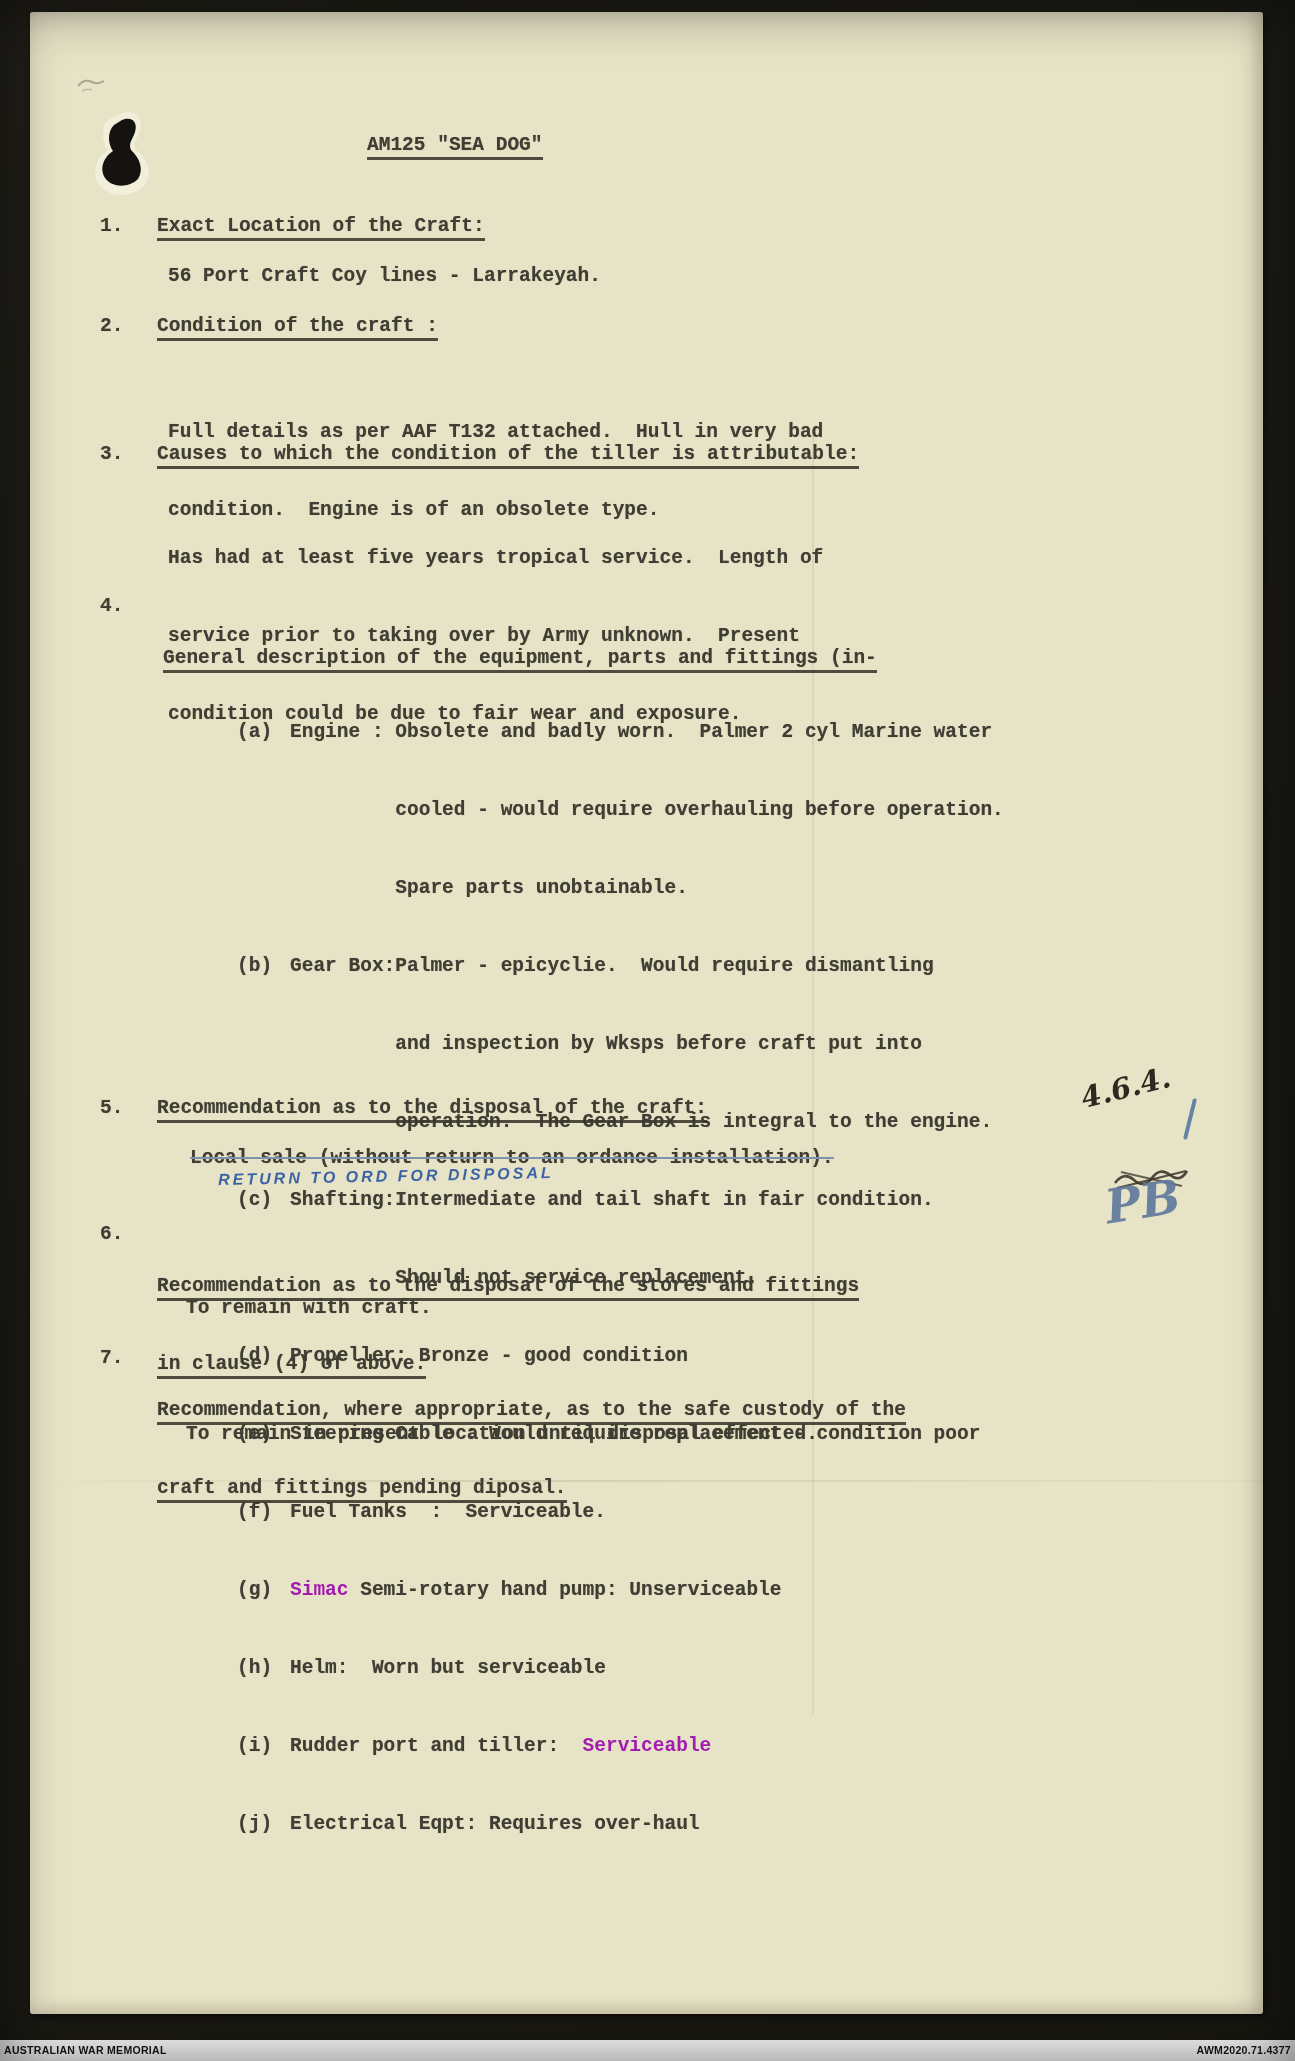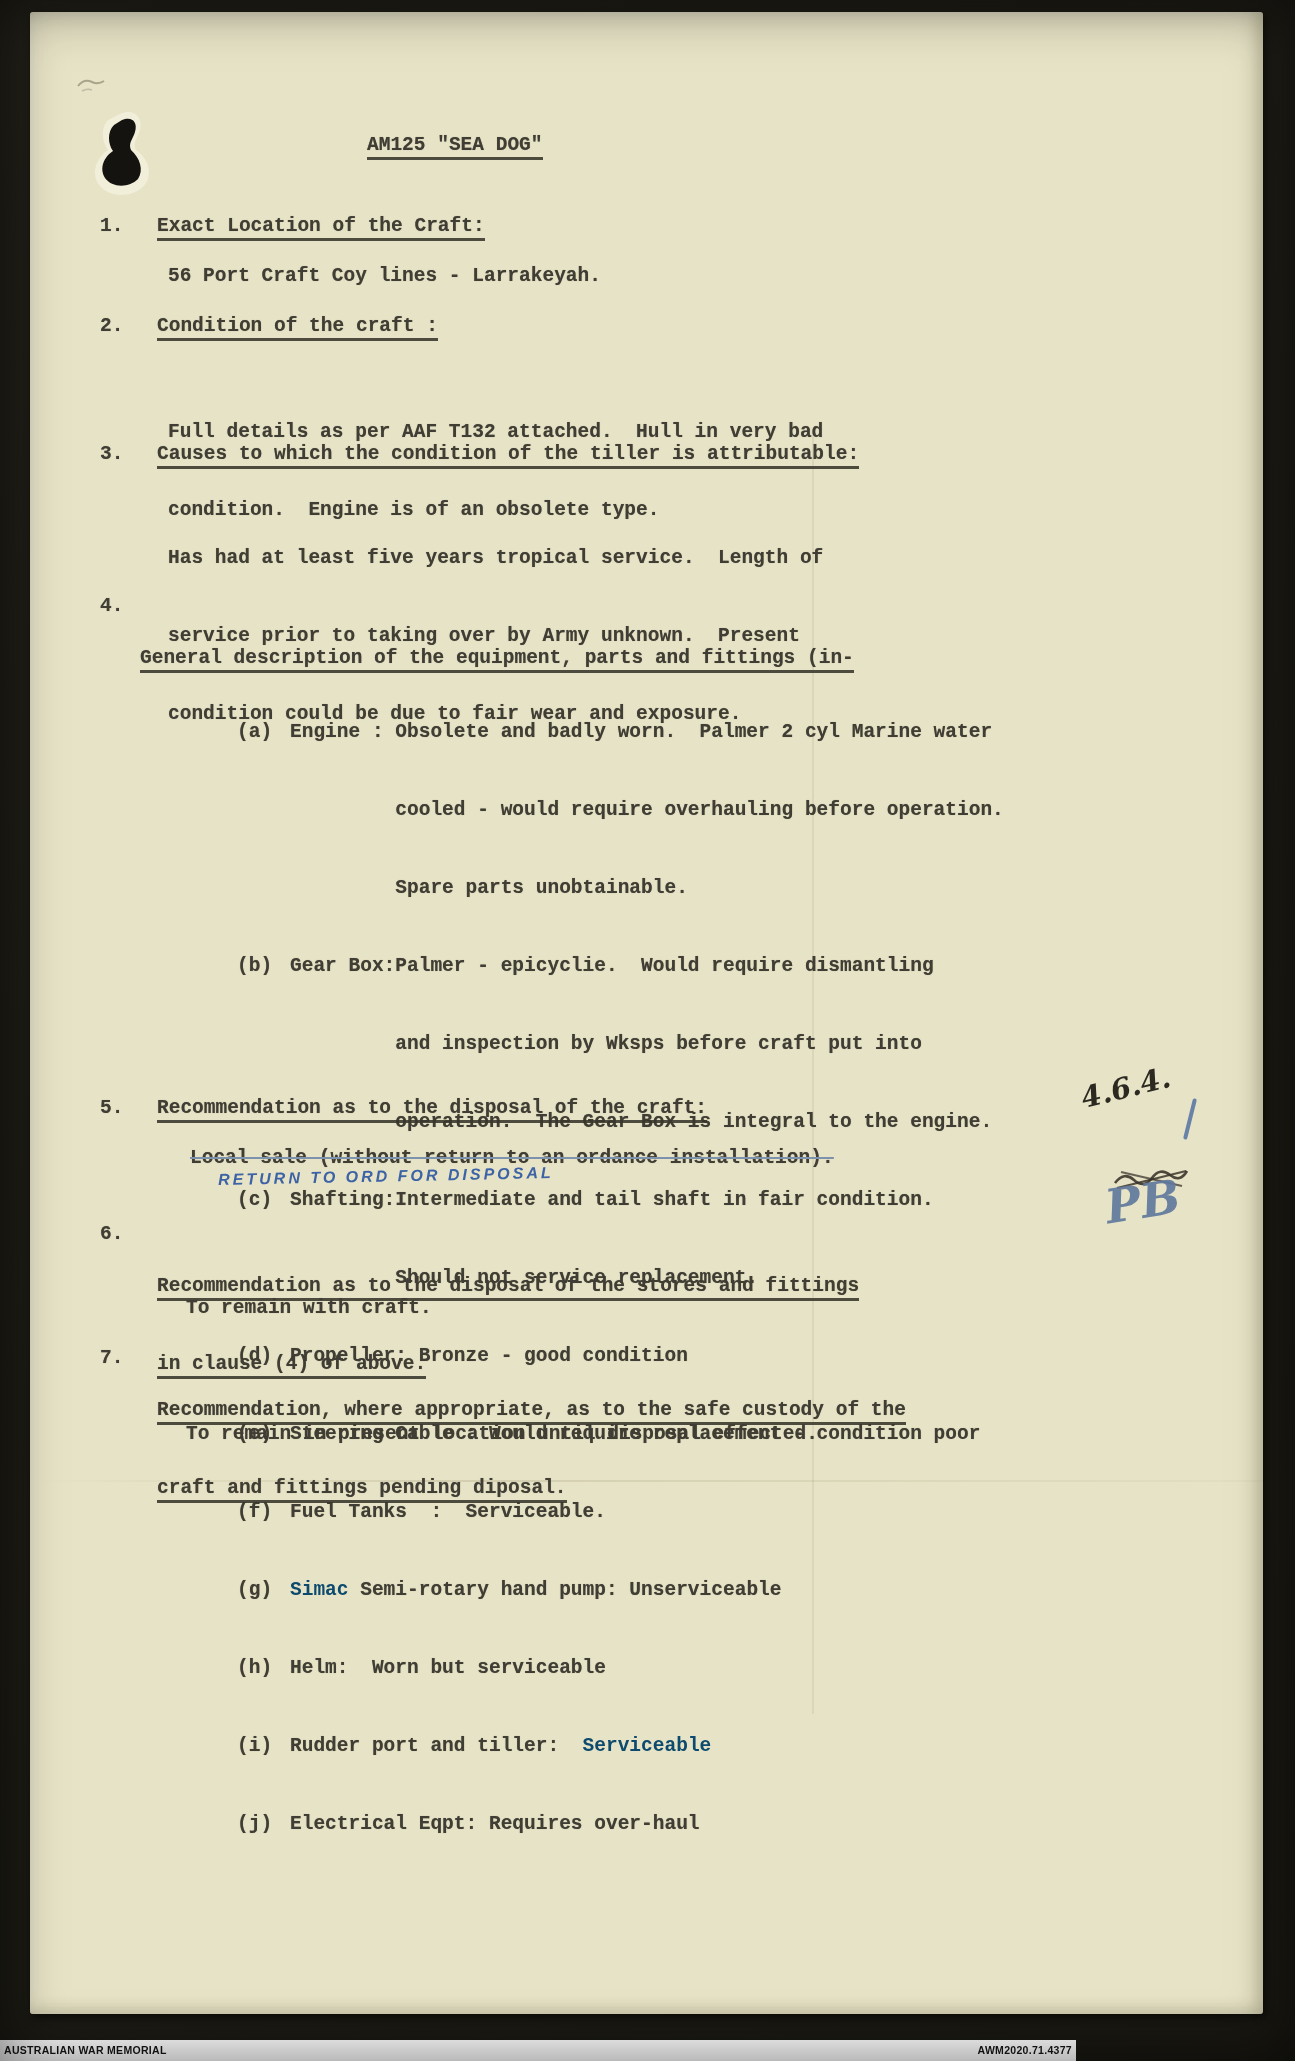--- a/index.html
+++ b/index.html
@@ -10,29 +10,29 @@
            radial-gradient(ellipse 120% 90% at 40% 30%, rgba(255,252,228,.30), rgba(0,0,0,0) 60%),
            linear-gradient(160deg,#ece8cd 0%,#e7e3c6 42%,#e2decq 70%,#e1ddbe 100%);
          background-color:#e7e3c6;
          box-shadow:inset -7px 0 16px rgba(110,104,74,.22), inset 0 -5px 14px rgba(110,104,74,.16), inset 4px 3px 12px rgba(255,253,235,.5), 2px 3px 8px rgba(0,0,0,.6);}
   .abs{position:absolute;}
   .tw{font:700 19.5px/26px "Liberation Mono", monospace;color:#403e34;white-space:pre;text-shadow:0 0 .7px rgba(62,60,50,.55);}
   .u{border-bottom:3px solid rgba(56,54,43,.88);padding-bottom:0px;display:inline-block;line-height:23px;}
   .hline{height:26px;}
   .iline{height:26px;white-space:pre;}
   .letter{display:inline-block;width:53px;}
-  .faint{color:#0c4a6e;text-shadow:none;}
+  .faint{color:#a21caf;text-shadow:none;}
   .struck{text-decoration:line-through;text-decoration-color:#7d93ad;text-decoration-thickness:2px;}
   .note{font:italic 700 16px/20px "Liberation Sans", sans-serif;letter-spacing:3px;color:#3c63a6;transform:rotate(-1.2deg);transform-origin:left top;}
   .script-date{font:italic 700 29px/30px "DejaVu Serif", serif;color:#2c2921;transform:rotate(-14deg);transform-origin:left top;}
   .initials{font:italic 700 47px/48px "DejaVu Serif", serif;color:#61799d;opacity:.92;transform:rotate(-9deg);transform-origin:left top;}
   .bluetick{width:4px;height:42px;background:#4a6aa0;border-radius:3px;transform:rotate(14deg);opacity:.8;}
   .crease{left:0;right:0;top:1468px;height:2px;background:linear-gradient(90deg,rgba(140,133,98,0),rgba(140,133,98,.22) 35%,rgba(140,133,98,.05));}
   .vfold{left:782px;top:420px;bottom:300px;width:2px;background:rgba(120,112,80,.10);}
-  .footer{position:absolute;left:0;top:2040px;width:1076px;height:21px;background:#fdfdfd;
+  .footer{position:absolute;left:0;top:2040px;width:1295px;height:21px;background:#fdfdfd;
           font:600 10.5px/21px "Liberation Sans", sans-serif;color:#151515;letter-spacing:.3px;}
   .footer .fl{position:absolute;left:4px;top:0;}
   .footer .fr{position:absolute;right:4px;top:0;}
 </style>
 </head>
 <body>
 
 <div class="stage">
   <div class="paper">
 
@@ -62,21 +62,21 @@
 
     <div class="tw abs" style="left:70px;top:429px">3.</div>
     <div class="tw abs" style="left:127px;top:429px"><span class="u">Causes to which the condition of the tiller is attributable:</span></div>
     <div class="tw abs" style="left:138px;top:481px">
       <div class="hline">Has had at least five years tropical service.  Length of</div>
       <div class="hline">service prior to taking over by Army unknown.  Present</div>
       <div class="hline">condition could be due to fair wear and exposure.</div>
     </div>
 
     <div class="tw abs" style="left:70px;top:581px">4.</div>
-    <div class="tw abs" style="left:110px;top:581px">
+    <div class="tw abs" style="left:133px;top:581px">
       <div class="hline"><span class="u">General description of the equipment, parts and fittings (in-</span></div>
     </div>
     <div class="tw abs" style="left:207px;top:655px">
       <div class="iline"><span class="letter">(a)</span><span class="faint"></span><span>Engine : Obsolete and badly worn.  Palmer 2 cyl Marine water</span><span class="faint"></span></div>
       <div class="iline"><span class="letter"></span><span class="faint"></span><span>         cooled - would require overhauling before operation.</span><span class="faint"></span></div>
       <div class="iline"><span class="letter"></span><span class="faint"></span><span>         Spare parts unobtainable.</span><span class="faint"></span></div>
       <div class="iline"><span class="letter">(b)</span><span class="faint"></span><span>Gear Box:Palmer - epicyclie.  Would require dismantling</span><span class="faint"></span></div>
       <div class="iline"><span class="letter"></span><span class="faint"></span><span>         and inspection by Wksps before craft put into</span><span class="faint"></span></div>
       <div class="iline"><span class="letter"></span><span class="faint"></span><span>         operation.  The Gear Box is integral to the engine.</span><span class="faint"></span></div>
       <div class="iline"><span class="letter">(c)</span><span class="faint"></span><span>Shafting:Intermediate and tail shaft in fair condition.</span><span class="faint"></span></div>

